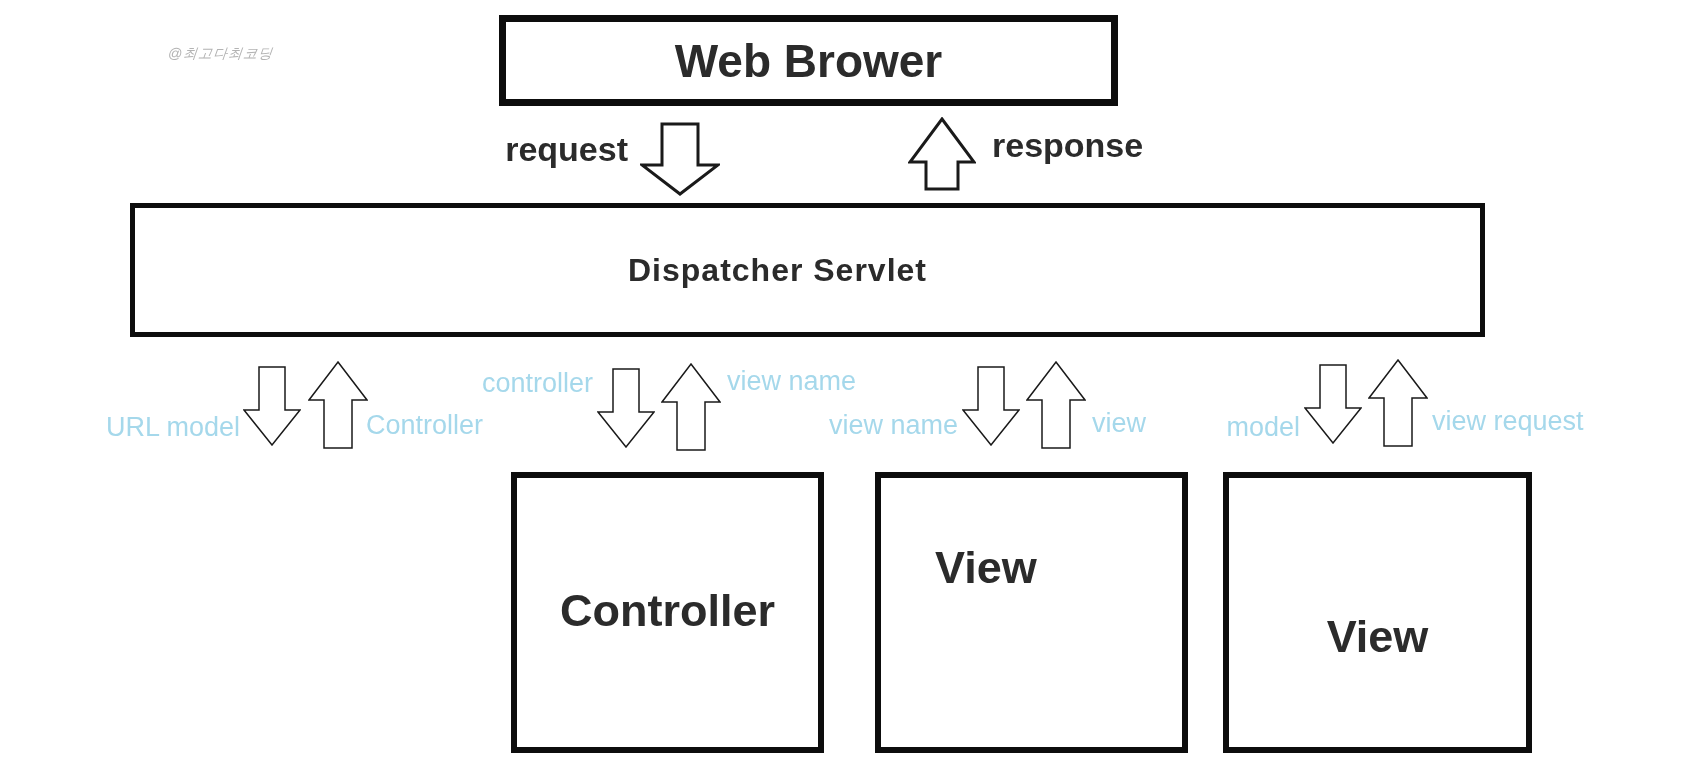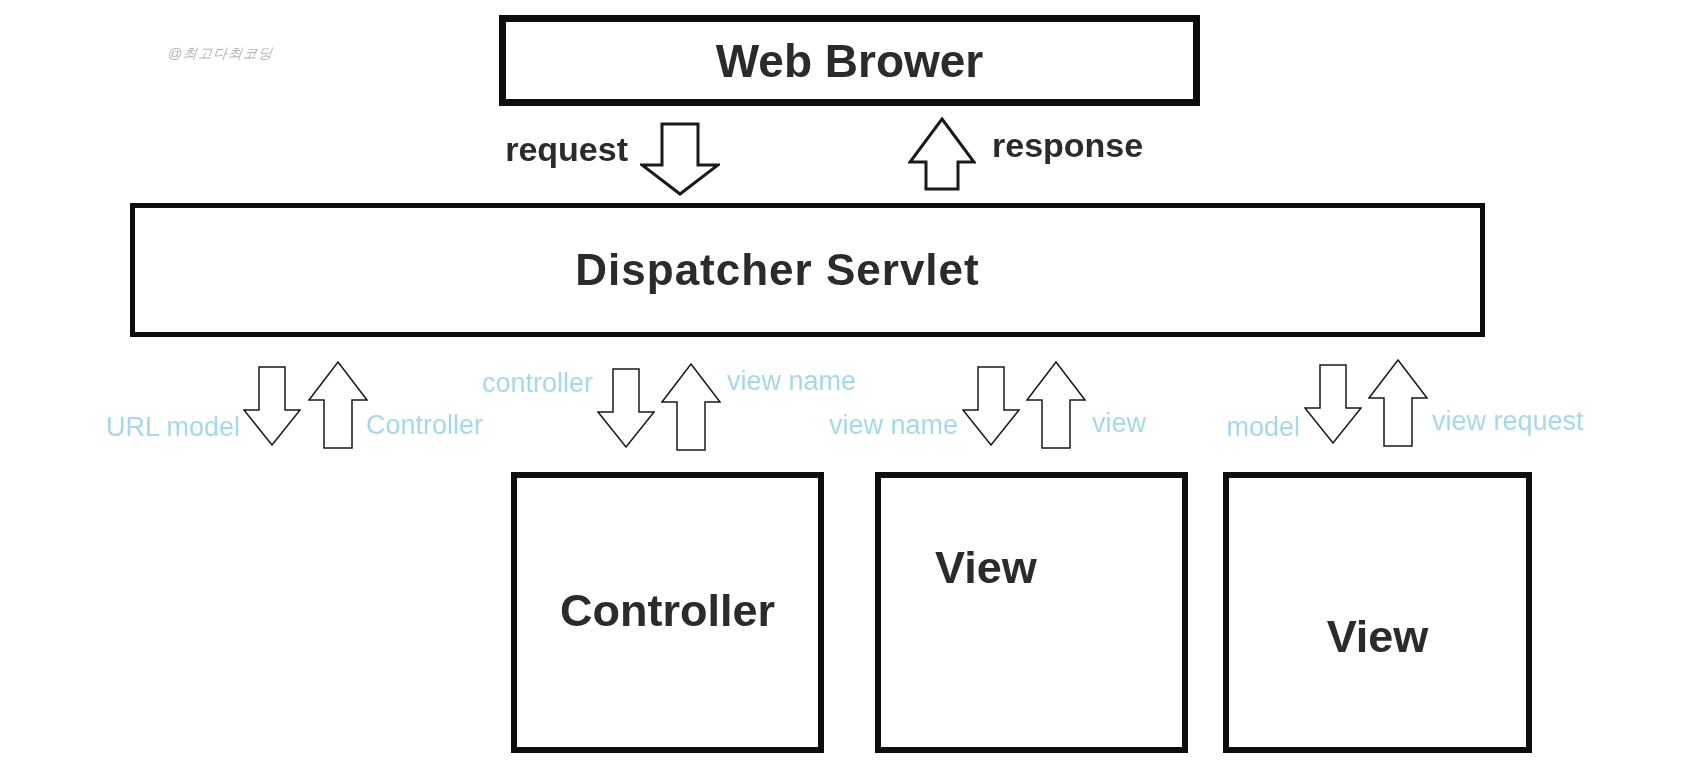--- a/index.html
+++ b/index.html
@@ -31,33 +31,33 @@
     box-sizing: border-box;
   }
   .box-label {
     font-weight: bold;
     color: #2b2b2b;
     white-space: nowrap;
     line-height: 1;
   }
 
   .web-browser-box {
-    left: 499px; top: 15px; width: 701px; height: 91px;
+    left: 499px; top: 15px; width: 619px; height: 91px;
     border-width: 7px;
     display: flex; align-items: center; justify-content: center;
   }
   .web-browser-box .box-label { font-size: 46px; }
 
   .dispatcher-box {
     left: 130px; top: 203px; width: 1355px; height: 134px;
     border-width: 5px;
     display: flex; align-items: center; justify-content: center;
   }
   .dispatcher-box .box-label {
-    font-size: 44px;
+    font-size: 32px;
     letter-spacing: 1px;
     transform: translateX(-30px);
   }
 
   .flow-label {
     position: absolute;
     font-size: 34px;
     font-weight: bold;
     color: #2b2b2b;
     white-space: nowrap;

